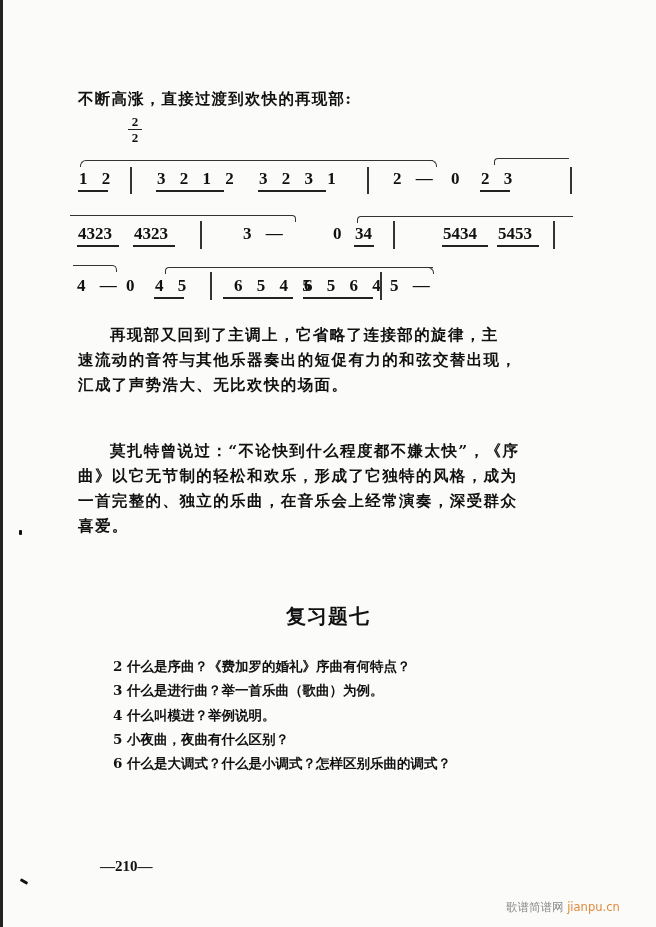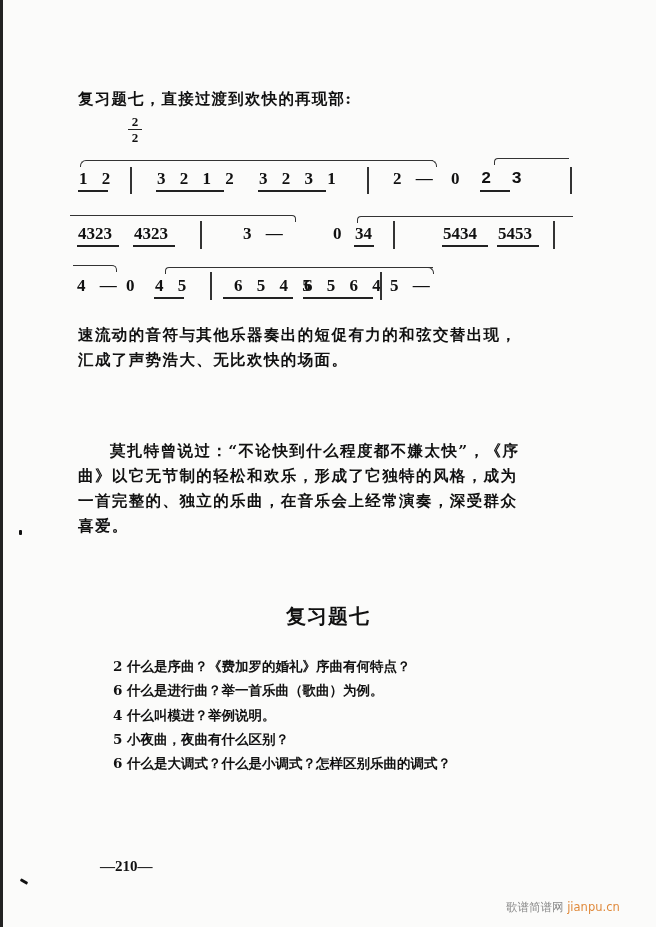--- a/index.html
+++ b/index.html
@@ -38,21 +38,21 @@
   .watermark { position: absolute; left: 506px; top: 900px; font-size: 11.5px; color: #8a8a8a; font-family: "DejaVu Sans", sans-serif; white-space: nowrap; }
   .watermark .url { color: #e08a3c; }
 </style>
 </head>
 <body>
 
 <div class="left-edge"></div>
 <div class="speck" style="left:19px;top:530px;width:3px;height:5px;"></div>
 <div class="speck" style="left:20px;top:880px;width:8px;height:3px;transform:rotate(30deg);"></div>
 
-<div class="text-line intro">复习题七，直接过渡到欢快的再现部:</div>
+<div class="text-line intro">不断高涨，直接过渡到欢快的再现部:</div>
 
 <div class="timesig">
   <div>2</div>
   <div class="line"></div>
   <div>2</div>
 </div>
 
 <div>
   <div class="slur l" style="left:80px;top:160px;width:352px;"></div>
   <div class="slur r" style="left:340px;top:160px;width:96px;border-left:none;border-top-left-radius:0;"></div>
@@ -63,21 +63,21 @@
   <div class="bar" style="left:130px;top:167px;height:27px;"></div>
 
   <div class="num" style="left:157px;top:169px;">3 2 1 2</div>
   <div class="ul" style="left:156px;top:190px;width:68px;"></div>
   <div class="num" style="left:259px;top:169px;">3 2 3 1</div>
   <div class="ul" style="left:258px;top:190px;width:68px;"></div>
   <div class="bar" style="left:367px;top:167px;height:27px;"></div>
 
   <div class="num" style="left:393px;top:169px;">2 —</div>
   <div class="num" style="left:451px;top:169px;">0</div>
-  <div class="num" style="left:481px;top:169px;font-family:Liberation Mono, monospace;">2 3</div>
+  <div class="num" style="left:481px;top:169px;">2 3</div>
   <div class="ul" style="left:480px;top:190px;width:30px;"></div>
   <div class="bar" style="left:570px;top:167px;height:27px;"></div>
 </div>
 
 <div>
   <div class="slur r" style="left:70px;top:215px;width:225px;border-top-right-radius:4px;"></div>
   <div class="slur l" style="left:357px;top:216px;width:215px;border-top-left-radius:4px;"></div>
 
   <div class="num" style="left:78px;top:224px;letter-spacing:0;">4323</div>
   <div class="ul" style="left:77px;top:245px;width:42px;"></div>
@@ -111,36 +111,37 @@
 
   <div class="num" style="left:224px;top:276px;margin-left:10px;">6 5 4 5</div>
   <div class="ul" style="left:223px;top:297px;width:70px;"></div>
   <div class="num" style="left:304px;top:276px;">6 5 6 4</div>
   <div class="ul" style="left:303px;top:297px;width:70px;"></div>
   <div class="bar" style="left:380px;top:272px;height:28px;"></div>
   <div class="num" style="left:390px;top:276px;">5 —</div>
 </div>
 
 <div class="para" style="top:322px;">
+  <div style="padding-left:32px;">再现部又回到了主调上，它省略了连接部的旋律，主</div>
   <div>速流动的音符与其他乐器奏出的短促有力的和弦交替出现，</div>
   <div>汇成了声势浩大、无比欢快的场面。</div>
 </div>
 
 <div class="para" style="top:438px;">
   <div style="padding-left:32px;">莫扎特曾说过：“不论快到什么程度都不嫌太快”，《序</div>
   <div>曲》以它无节制的轻松和欢乐，形成了它独特的风格，成为</div>
   <div>一首完整的、独立的乐曲，在音乐会上经常演奏，深受群众</div>
   <div>喜爱。</div>
 </div>
 
 <div class="section-title">复习题七</div>
 
 <div class="questions">
   <div>2 什么是序曲？《费加罗的婚礼》序曲有何特点？</div>
-  <div>6 什么是进行曲？举一首乐曲（歌曲）为例。</div>
+  <div>3 什么是进行曲？举一首乐曲（歌曲）为例。</div>
   <div>4 什么叫模进？举例说明。</div>
   <div>5 小夜曲，夜曲有什么区别？</div>
   <div>6 什么是大调式？什么是小调式？怎样区别乐曲的调式？</div>
 </div>
 
 <div class="page-num">—210—</div>
 
 <div class="watermark">
   <span>歌谱简谱网</span>
   <span class="url">jianpu.cn</span>

